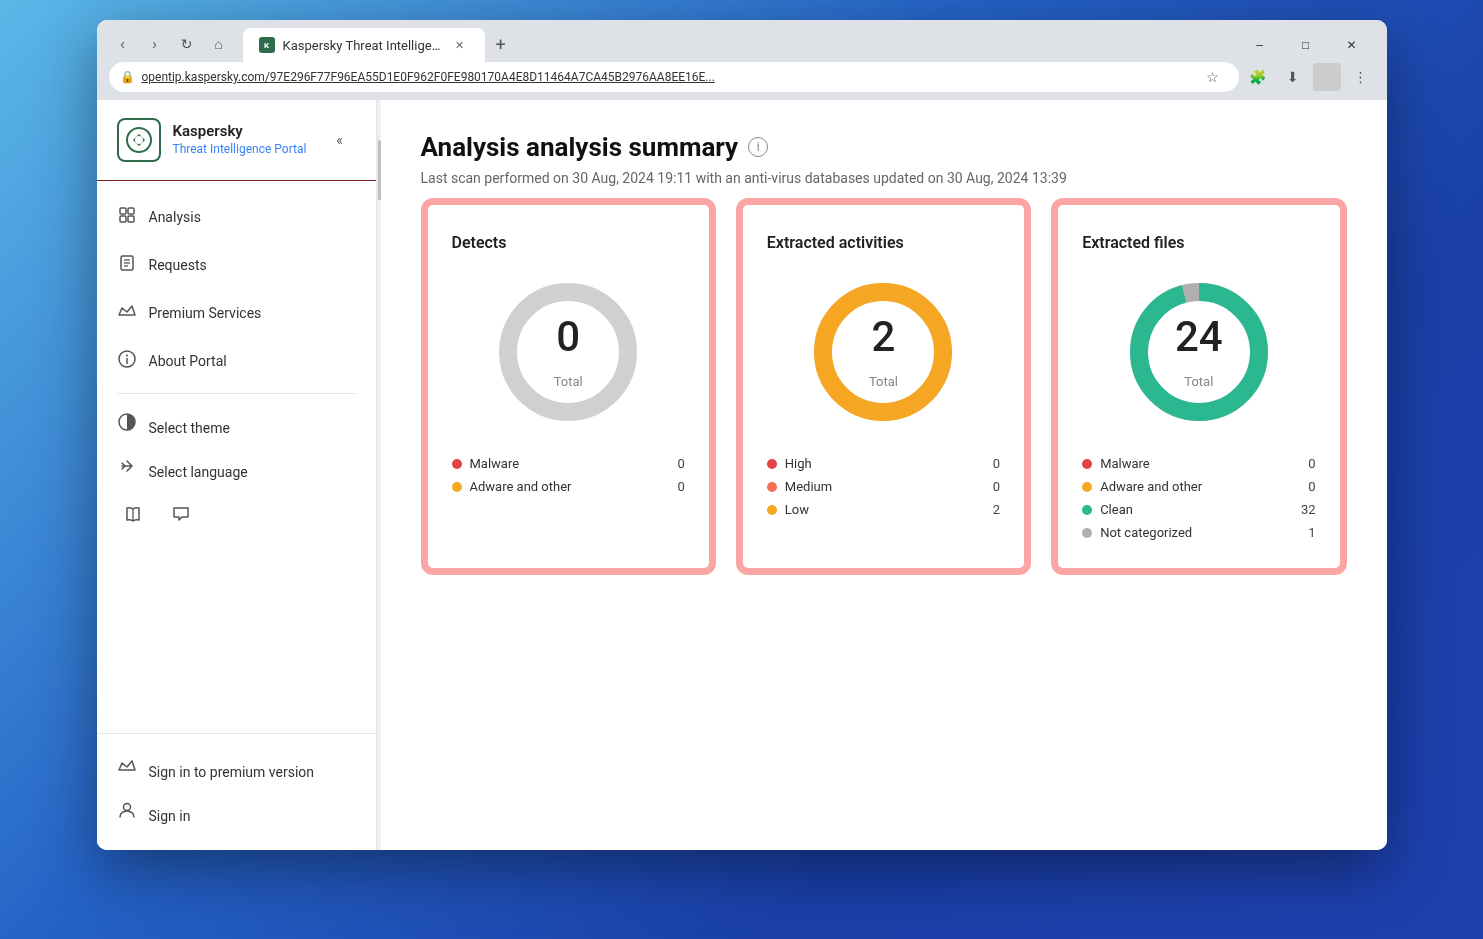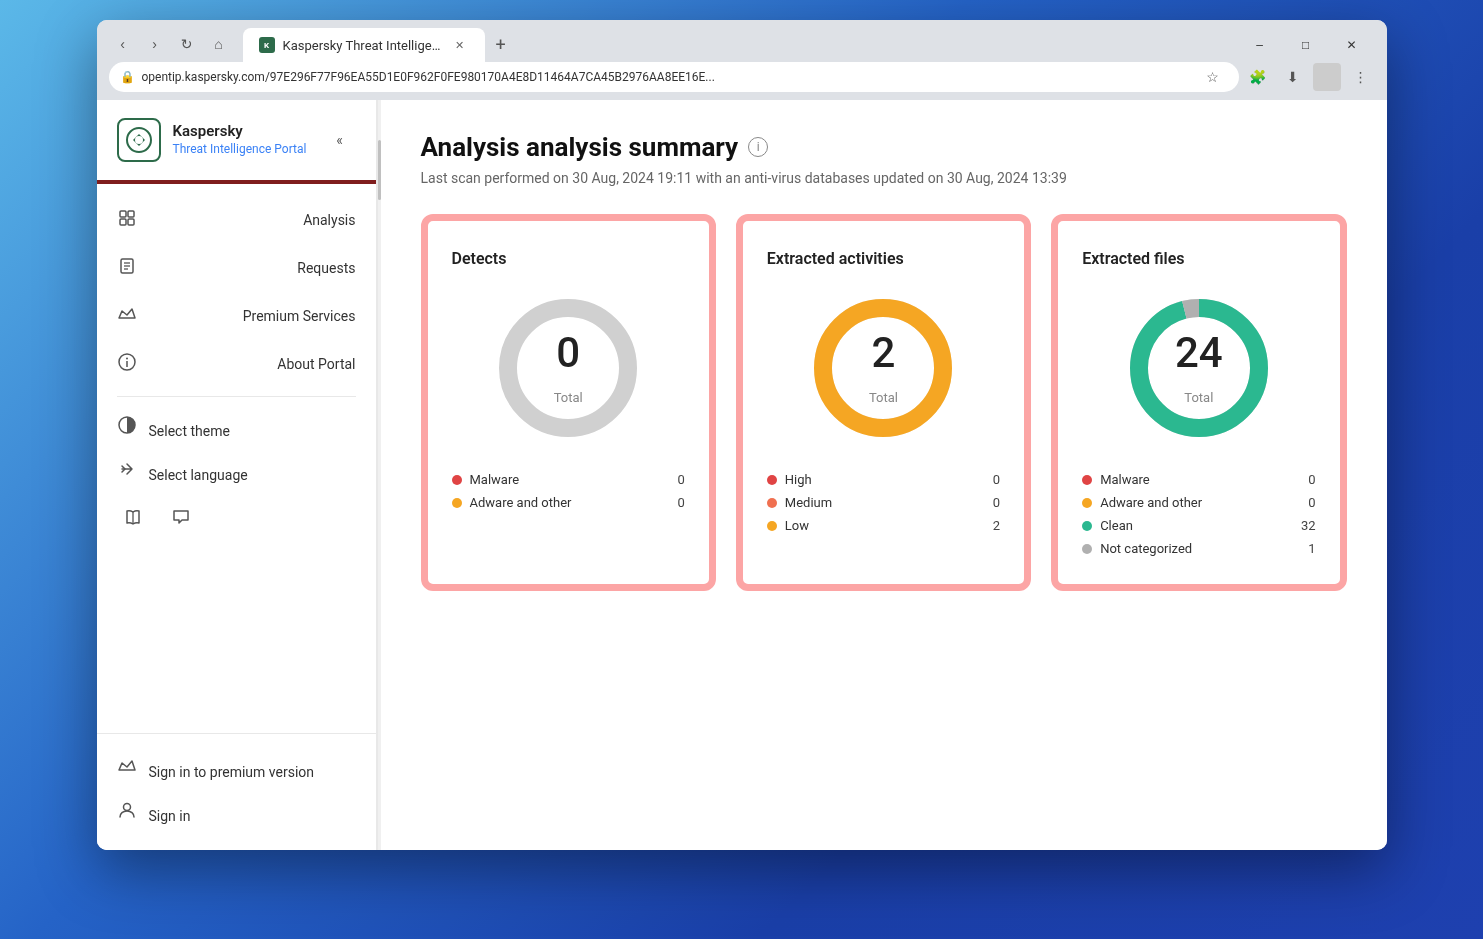--- a/index.html
+++ b/index.html
@@ -164,21 +164,21 @@
       display: flex;
       flex-direction: column;
       background: white;
     }
 
     .sidebar-header {
       display: flex;
       align-items: center;
       gap: 12px;
       padding: 18px 20px;
-      border-bottom: 4px solid #7f1d1d;
+      border-bottom: 1px solid #7f1d1d;
     }
 
     .kaspersky-logo {
       width: 44px;
       height: 44px;
       border: 2px solid #2d6b4a;
       border-radius: 8px;
       display: flex;
       align-items: center;
       justify-content: center;
@@ -211,21 +211,20 @@
 
     .nav-item {
       display: flex;
       align-items: center;
       gap: 12px;
       padding: 12px 20px;
       cursor: pointer;
       color: #333;
       font-size: 14px;
       transition: background 0.15s;
-      justify-content: space-between;
     }
     .nav-item .nav-icon { font-size: 18px; color: #555; }
 
     .sidebar-divider {
       height: 1px;
       background: #e8e8e8;
       margin: 8px 20px;
     }
 
     .sidebar-bottom {
@@ -290,21 +289,21 @@
       align-items: center;
       justify-content: center;
       font-size: 12px;
       color: #888;
       cursor: pointer;
     }
 
     .page-subtitle {
       font-size: 14px;
       color: #666;
-      margin-bottom: 28px;
+      margin-bottom: 12px;
     }
 
     .cards-grid {
       display: grid;
       grid-template-columns: repeat(3, 1fr);
       gap: 20px;
     }
 
     .card {
       border: 7px solid #fca5a5;
@@ -412,21 +411,21 @@
       </div>
       <div class="win-controls">
         <button class="win-btn">–</button>
         <button class="win-btn">□</button>
         <button class="win-btn close">✕</button>
       </div>
     </div>
     <div style="display:flex;align-items:center;gap:6px;padding:0 0 8px 0;">
       <div class="address-bar">
         <span style="color:#888;font-size:12px;">🔒</span>
-        <span style="flex:1;overflow:hidden;white-space:nowrap;text-overflow:ellipsis;font-size:12px;">opentip.kaspersky.com/97E296F77F96EA55D1E0F962F0FE980170A4E8D11464A7CA45B2976AA8EE16E...</span>
+        <span style="flex:1;overflow:hidden;white-space:nowrap;text-overflow:ellipsis;font-size:12px;text-decoration:underline;">opentip.kaspersky.com/97E296F77F96EA55D1E0F962F0FE980170A4E8D11464A7CA45B2976AA8EE16E...</span>
         <span class="star-icon">☆</span>
       </div>
       <div class="star-icon">🧩</div>
       <div class="star-icon">⬇</div>
       <div class="profile-btn"></div>
       <div class="star-icon">⋮</div>
     </div>
   </div>
 
   <div class="app-content">

